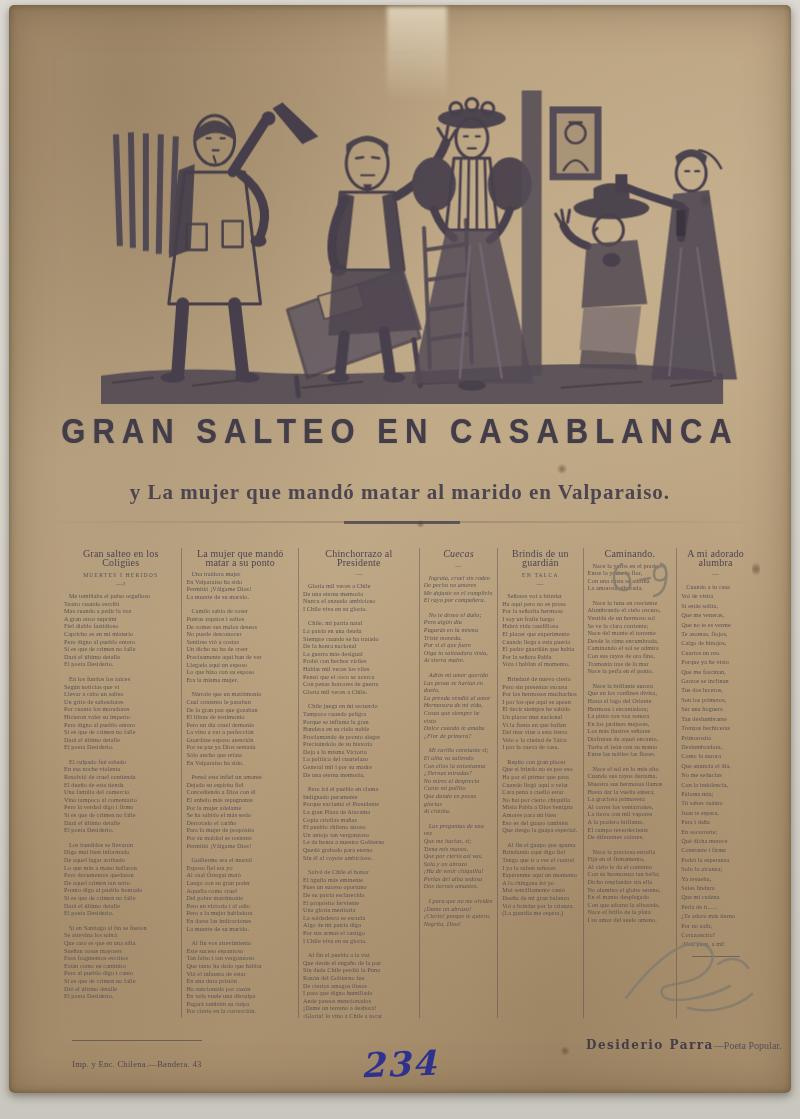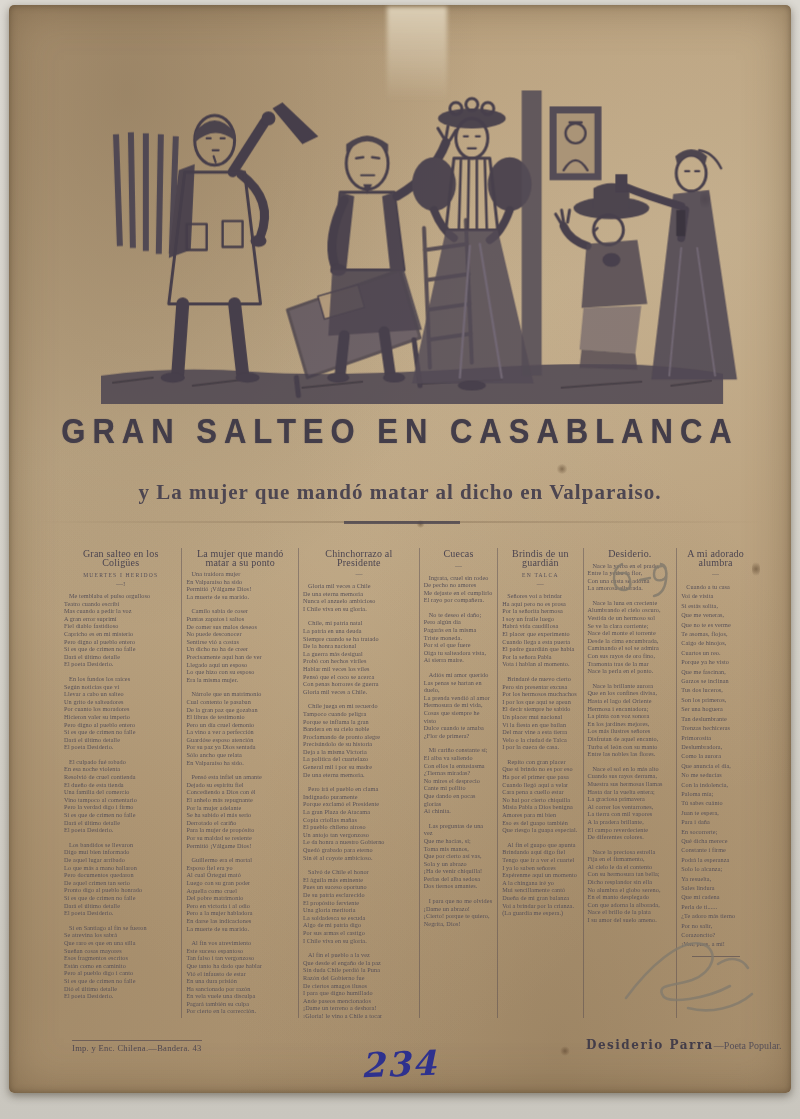--- a/index.html
+++ b/index.html
@@ -43,38 +43,38 @@
   }
   #subtitle-rule{position:absolute;left:344px;top:521px;width:116px;height:3px;
     background:#4a434e;opacity:.8;}
   #columns{
     position:absolute;left:60px;top:548px;width:694px;height:470px;
     display:flex;align-items:stretch;overflow:hidden;color:#564f58;
   }
   .col{box-sizing:border-box;padding:0 4px;overflow:hidden;}
   .col + .col{border-left:1px solid rgba(62,55,71,.38);}
   .col1{flex:0 0 17.5%;} .col2{flex:0 0 16.8%;} .col3{flex:0 0 17.4%;}
-  .col4{flex:0 0 11.3%;} .col5{flex:0 0 12.3%;} .col6{flex:0 0 13.5%;}
+  .col4{flex:0 0 11.3%;font-style:italic;} .col5{flex:0 0 12.3%;} .col6{flex:0 0 13.5%;}
   .col7{flex:0 0 11.2%;}
   .col-header{
     text-align:center;font-size:10px;line-height:8.5px;color:#4c4550;
     letter-spacing:.2px;margin:2px 0 3px 0;font-weight:400;
   }
   .col-subheader{text-align:center;font-size:5.6px;letter-spacing:1.2px;
     color:#564f58;margin:5px 0 2px 0;}
   .col-dash{text-align:center;font-size:7px;color:#564f58;margin:2px 0 4px 0;}
   .stanza{
     white-space:pre-line;font-size:6.2px;line-height:7.6px;margin:0 0 7px 0;
     text-indent:5px;color:#585158;letter-spacing:.1px;
   }
   .col7 .stanza{line-height:9.4px;}
   .end-rule{width:70%;height:1px;background:rgba(62,55,71,.5);margin:6px auto;}
   #footer-imprint{
     position:absolute;left:72px;top:1040px;font-size:8.5px;color:#4e4750;
-    border-top:1px solid rgba(62,55,71,.55);padding-top:2px;letter-spacing:.3px;
+    border-top:1px solid rgba(62,55,71,.55);padding-top:18px;letter-spacing:.3px;
   }
   #footer-author{position:absolute;left:586px;top:1035px;color:#433d49;}
   #footer-author .author-name{
     font-family:"DejaVu Serif",serif;font-weight:700;font-size:12px;
     letter-spacing:1.5px;
   }
   #footer-author .author-title{font-size:10px;color:#554e57;}
   #inventory-number{
     position:absolute;left:364px;top:1044px;
     font-family:"DejaVu Serif",serif;font-style:italic;font-weight:700;
@@ -214,21 +214,21 @@
       <rect x="534" y="96" width="12" height="18" fill="#3e3747" stroke="none"></rect>
       <path d="M604 132 L600 160" stroke-width="8"></path>
       <rect x="595" y="132" width="9" height="26" fill="#2f2a38" stroke="none"></rect>
       <path d="M600 170 L588 298 M616 170 L634 298" stroke="#6a6172" stroke-width="2"></path>
     </g>
   </g>
 </svg>
 </div>
 
 <div id="title">GRAN SALTEO EN CASABLANCA</div>
-<div id="subtitle">y La mujer que mandó matar al dicho en Valparaiso.</div>
+<div id="subtitle">y La mujer que mandó matar al marido en Valparaiso.</div>
 <div id="subtitle-rule"></div>
 
 <div id="columns">
     <div class="col col1">
       <div class="col-header">Gran salteo en los Coligües</div>
       <div class="col-subheader">MUERTES I HERIDOS</div>
       <div class="col-dash">—!</div>
       <p class="stanza">Me temblaba el pulso orgulloso
 Teatro cuando escribí
 Mas cuando a pedir la voz
@@ -476,21 +476,21 @@
 Tengo que ir a ver el cuartel
 I ya lo saben señores
 Espérenme aquí un momento
 A la chingana iré yo
 Mui sencillamente cantó
 Dueña de mi gran balanza
 Voi a brindar por la crianza.
 (La guardia me espera.)</p>
     </div>
     <div class="col col6">
-      <div class="col-header">Desiderio.</div>
+      <div class="col-header">Caminando.</div>
       <p class="stanza">Nace la yerba en el prado,
 Entre la yerba la flor,
 Con una casta se adorna
 La amorosa alborada.</p>
       <p class="stanza">Nace la luna en creciente
 Alumbrando el cielo oscuro,
 Vestida de un hermoso sol
 Se ve la clara corriente;
 Nace del monte el torrente
 Desde la cima encumbrada,

